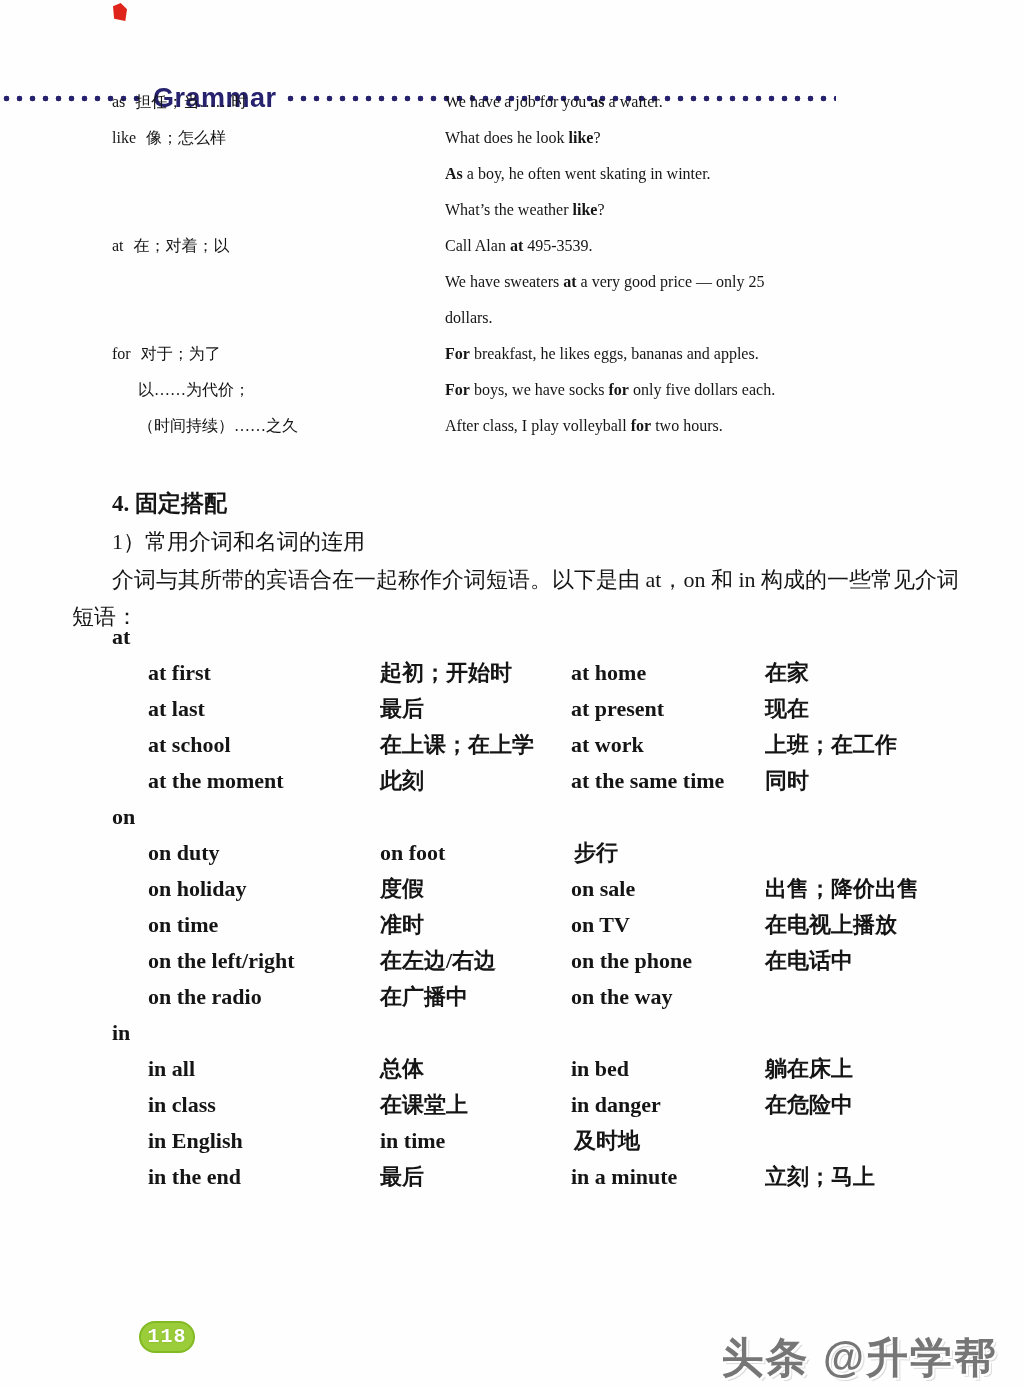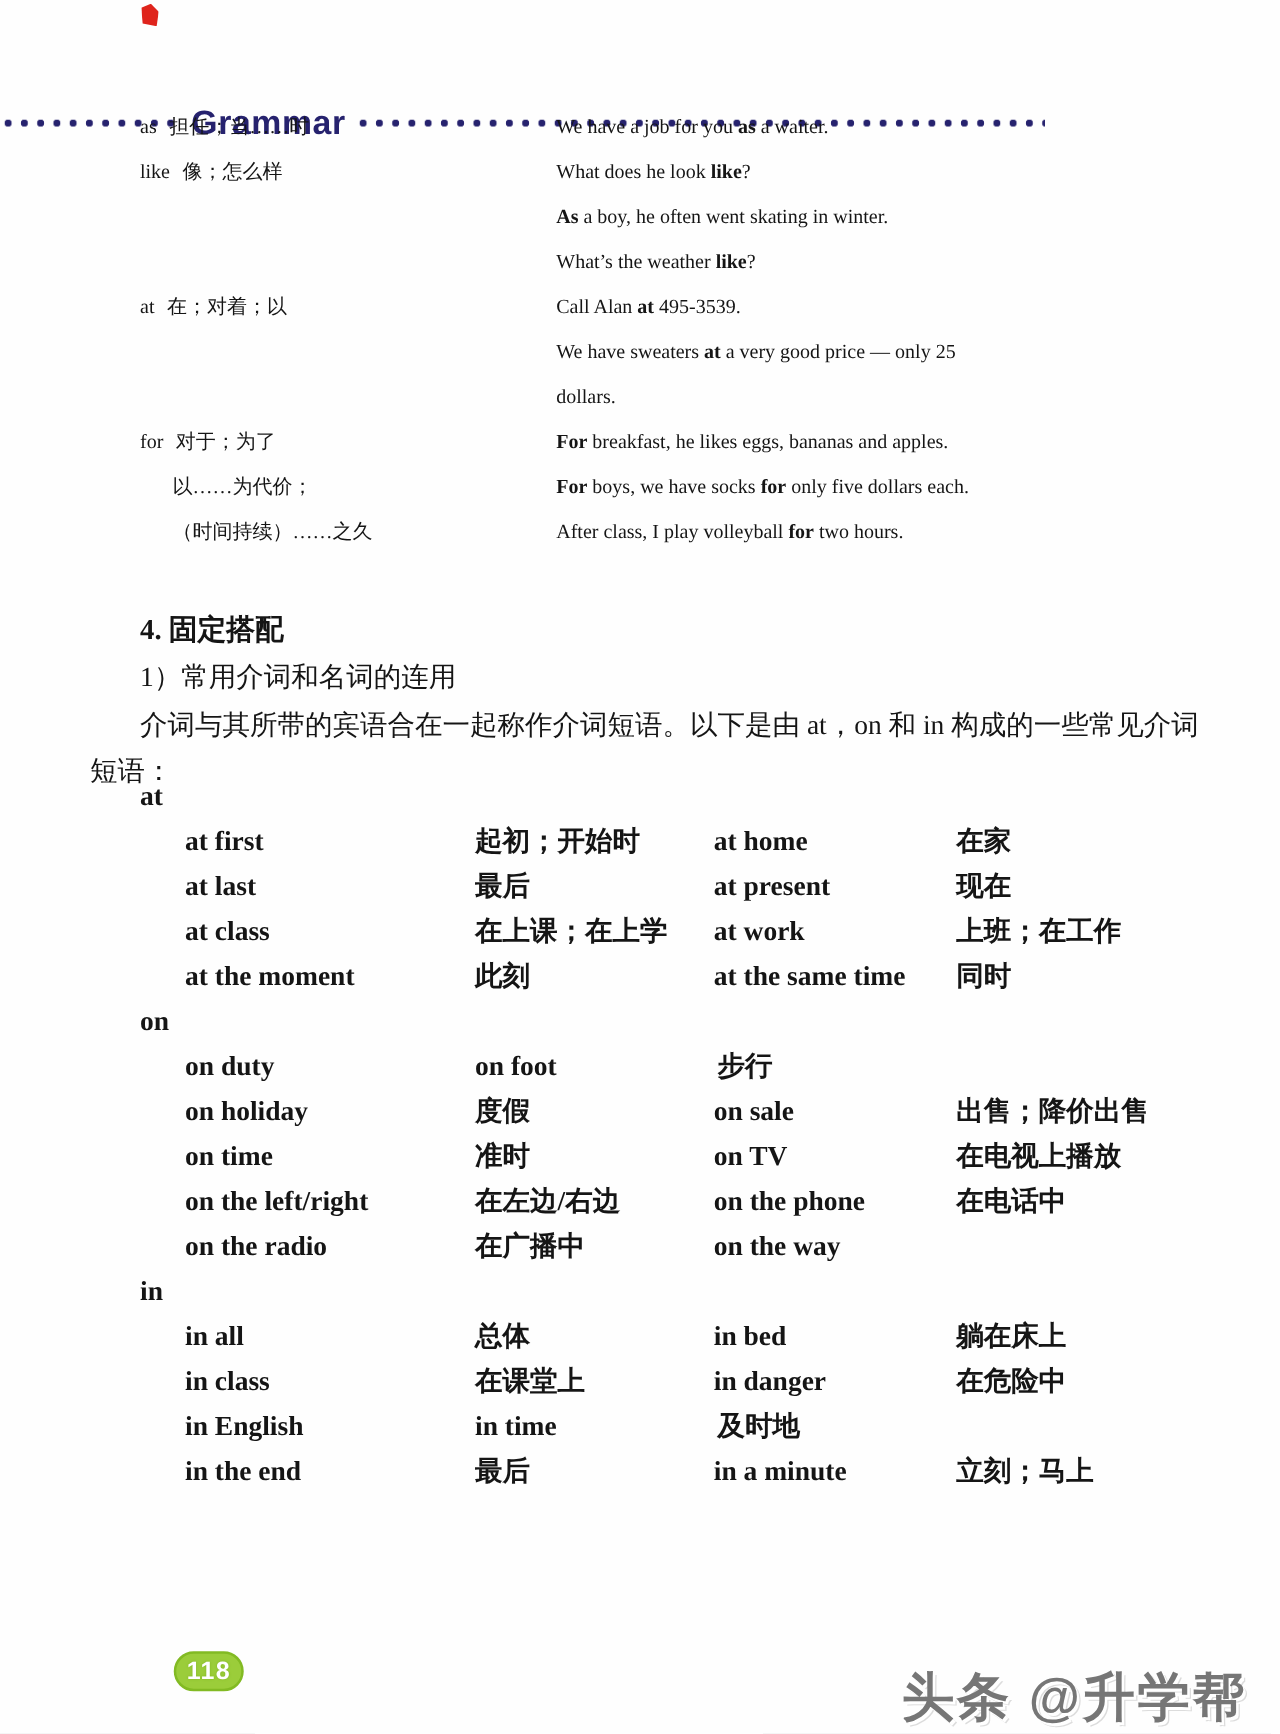--- a/index.html
+++ b/index.html
@@ -35,21 +35,21 @@
   .sec-para { margin:0; text-indent:40px; font-size:22px; line-height:37px; }
   
   .collocations { position:absolute; top:619px; left:112px; width:860px; }
   .c-head { font-size:22px; font-weight:bold; height:36px; line-height:36px; }
   .c-row { display:flex; height:36px; line-height:36px; font-size:22px;
     padding-left:36px; white-space:nowrap;font-weight:bold; }
   .c1 { flex:0 0 232px; } .c2 { flex:0 0 191px; } .c3 { flex:0 0 194px; } .c4 { flex:1; }
   
   .page-badge { position:absolute; left:139px; top:1321px; width:56px; height:32px;
     box-sizing:border-box; background:#9bcd3a; border:2px solid #82ba23; border-radius:16px;
-    color:#ffffff; font-family:Liberation Sans, sans-serif; font-weight:bold;
+    color:#ffffff; font-family:Liberation Mono, monospace; font-weight:bold;
     font-size:20px; line-height:28px; text-align:center; letter-spacing:1px;
     text-shadow:0 0 2px #7db31f; }
   .watermark { position:absolute; right:26px; top:1330px;
     font-family:"Liberation Sans","DejaVu Sans",sans-serif; font-weight:bold; font-size:42px;
     color:#767676; letter-spacing:2px; text-shadow:2px 2px 0 #ffffff,3px 3px 0 #dcdcdc; }
 </style>
 </head>
 <body>
 
 <div class="page">
@@ -152,21 +152,21 @@
   </div>
 
   <div class="c-row">
     <span class="c1">at last</span>
     <span class="c2">最后</span>
     <span class="c3">at present</span>
     <span class="c4">现在</span>
   </div>
 
   <div class="c-row">
-    <span class="c1">at class</span>
+    <span class="c1">at school</span>
     <span class="c2">在上课；在上学</span>
     <span class="c3">at work</span>
     <span class="c4">上班；在工作</span>
   </div>
 
   <div class="c-row">
     <span class="c1">at the moment</span>
     <span class="c2">此刻</span>
     <span class="c3">at the same time</span>
     <span class="c4">同时</span>

